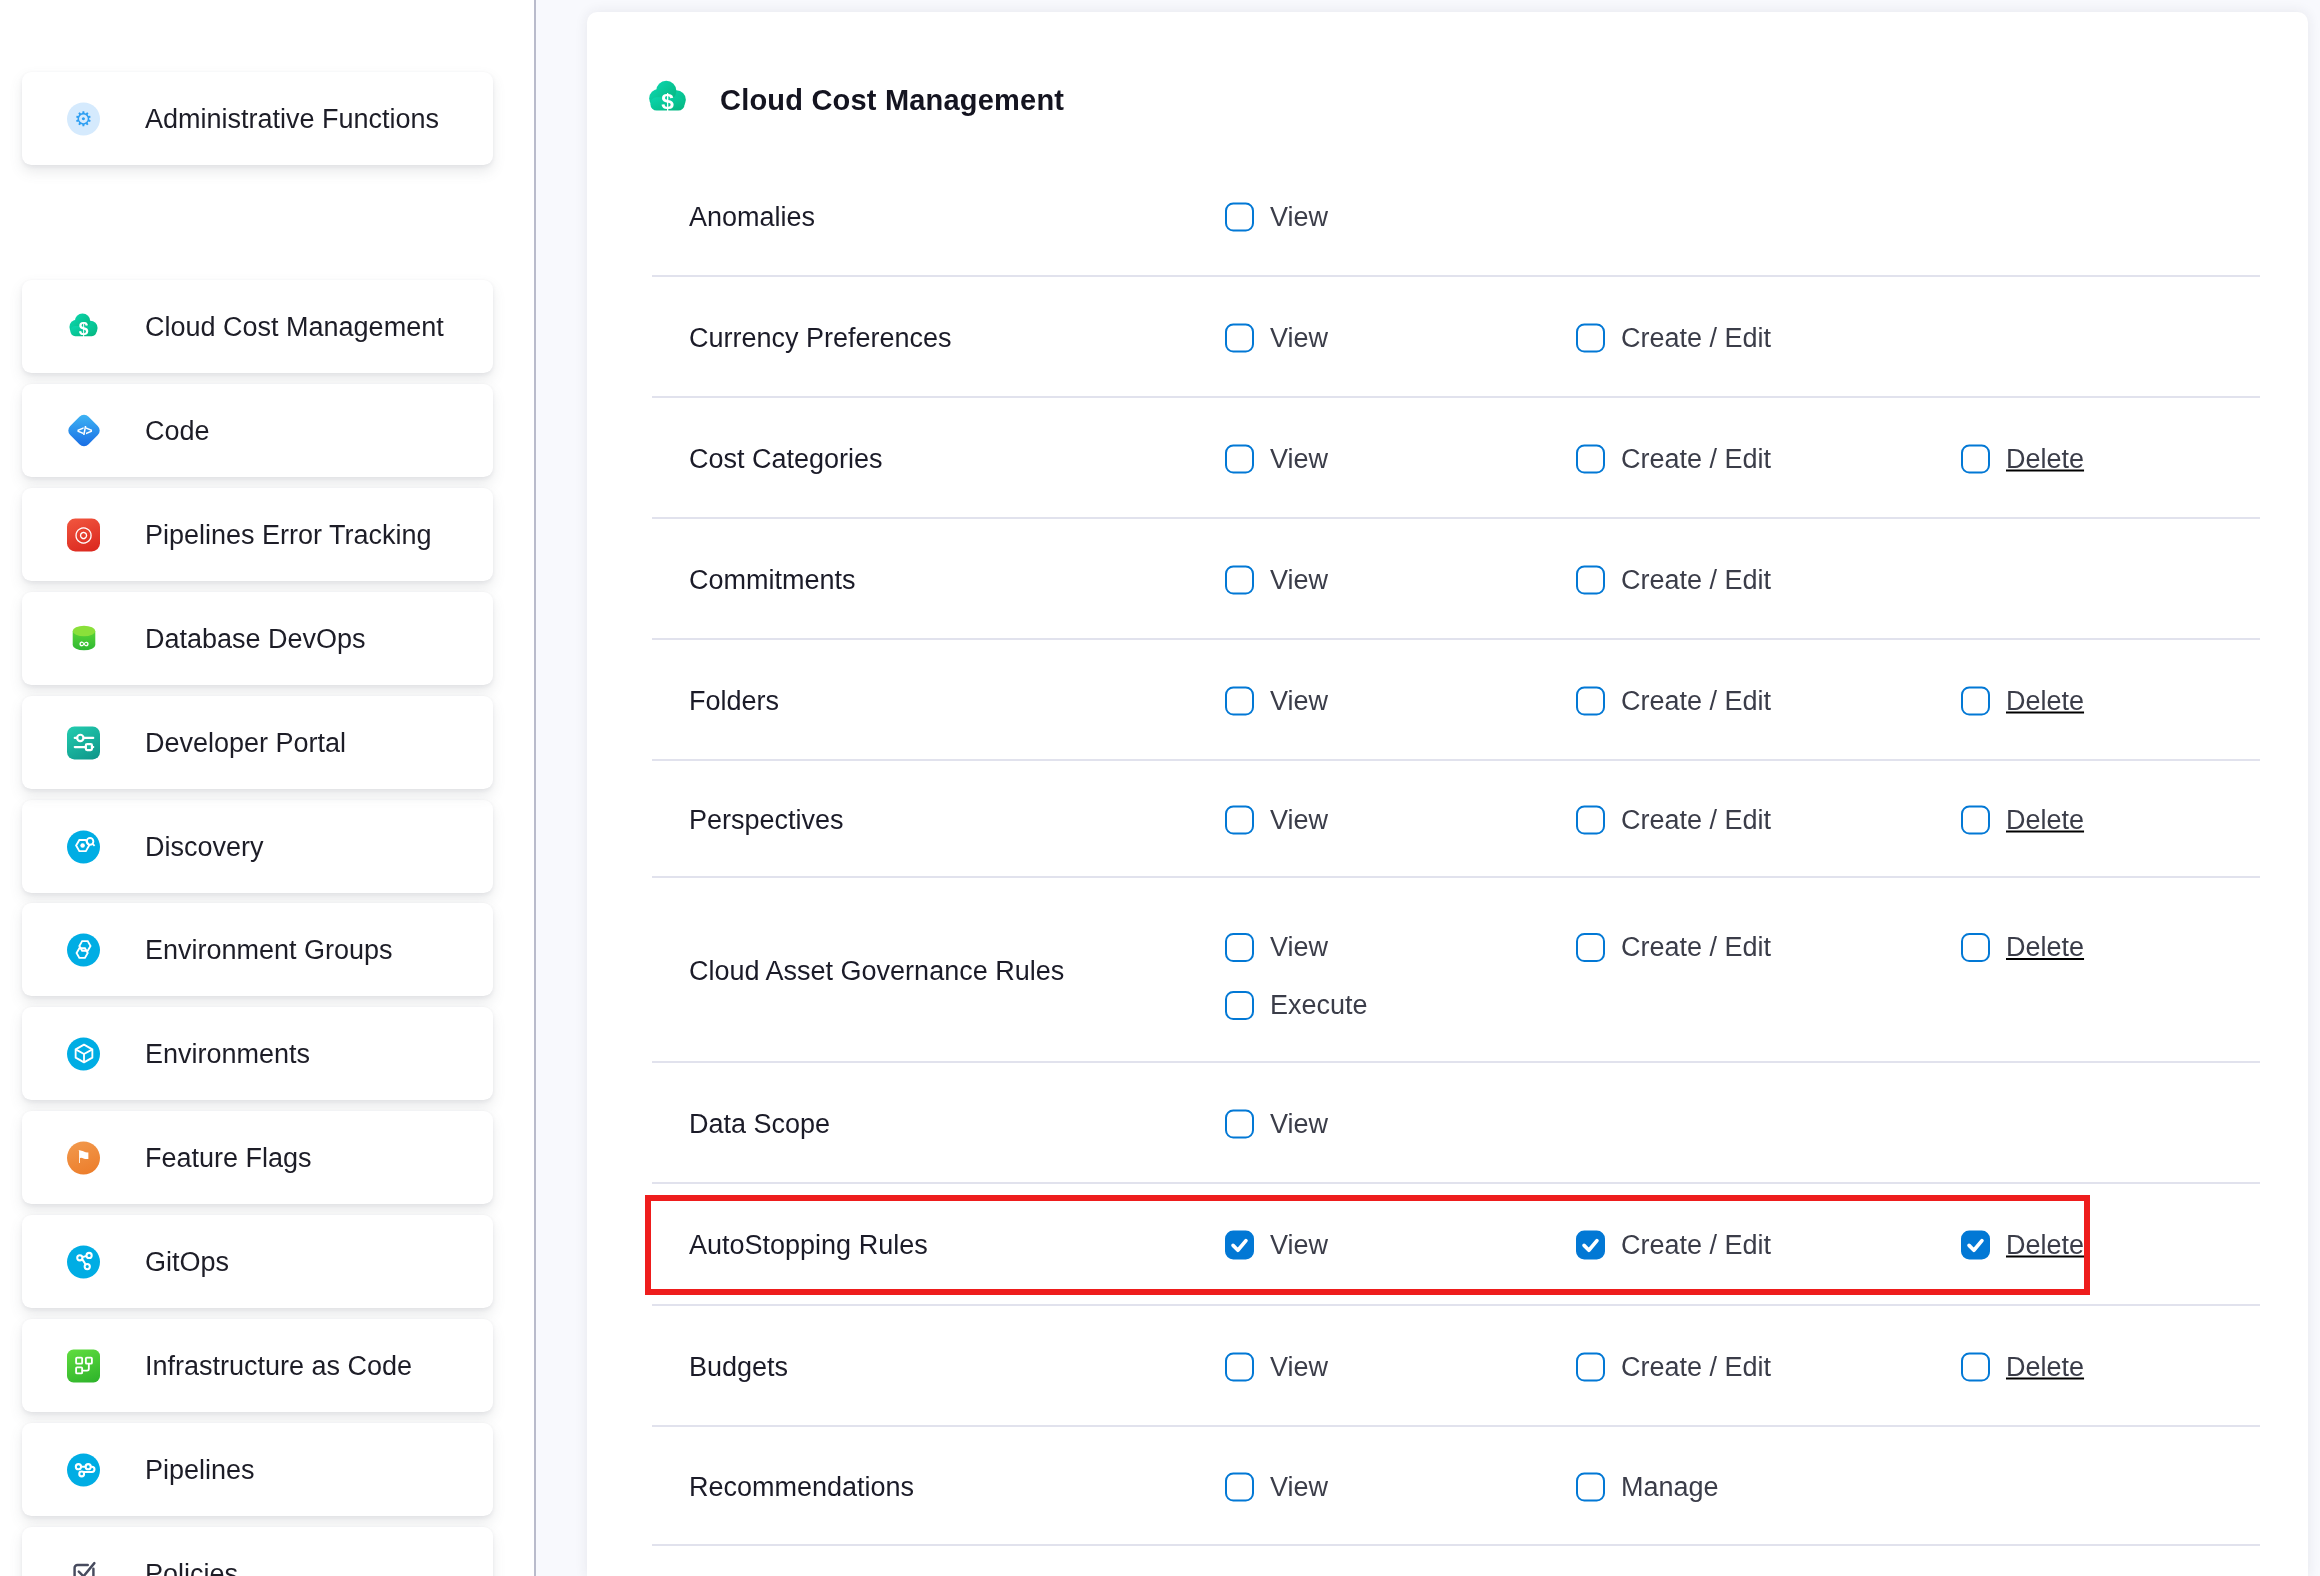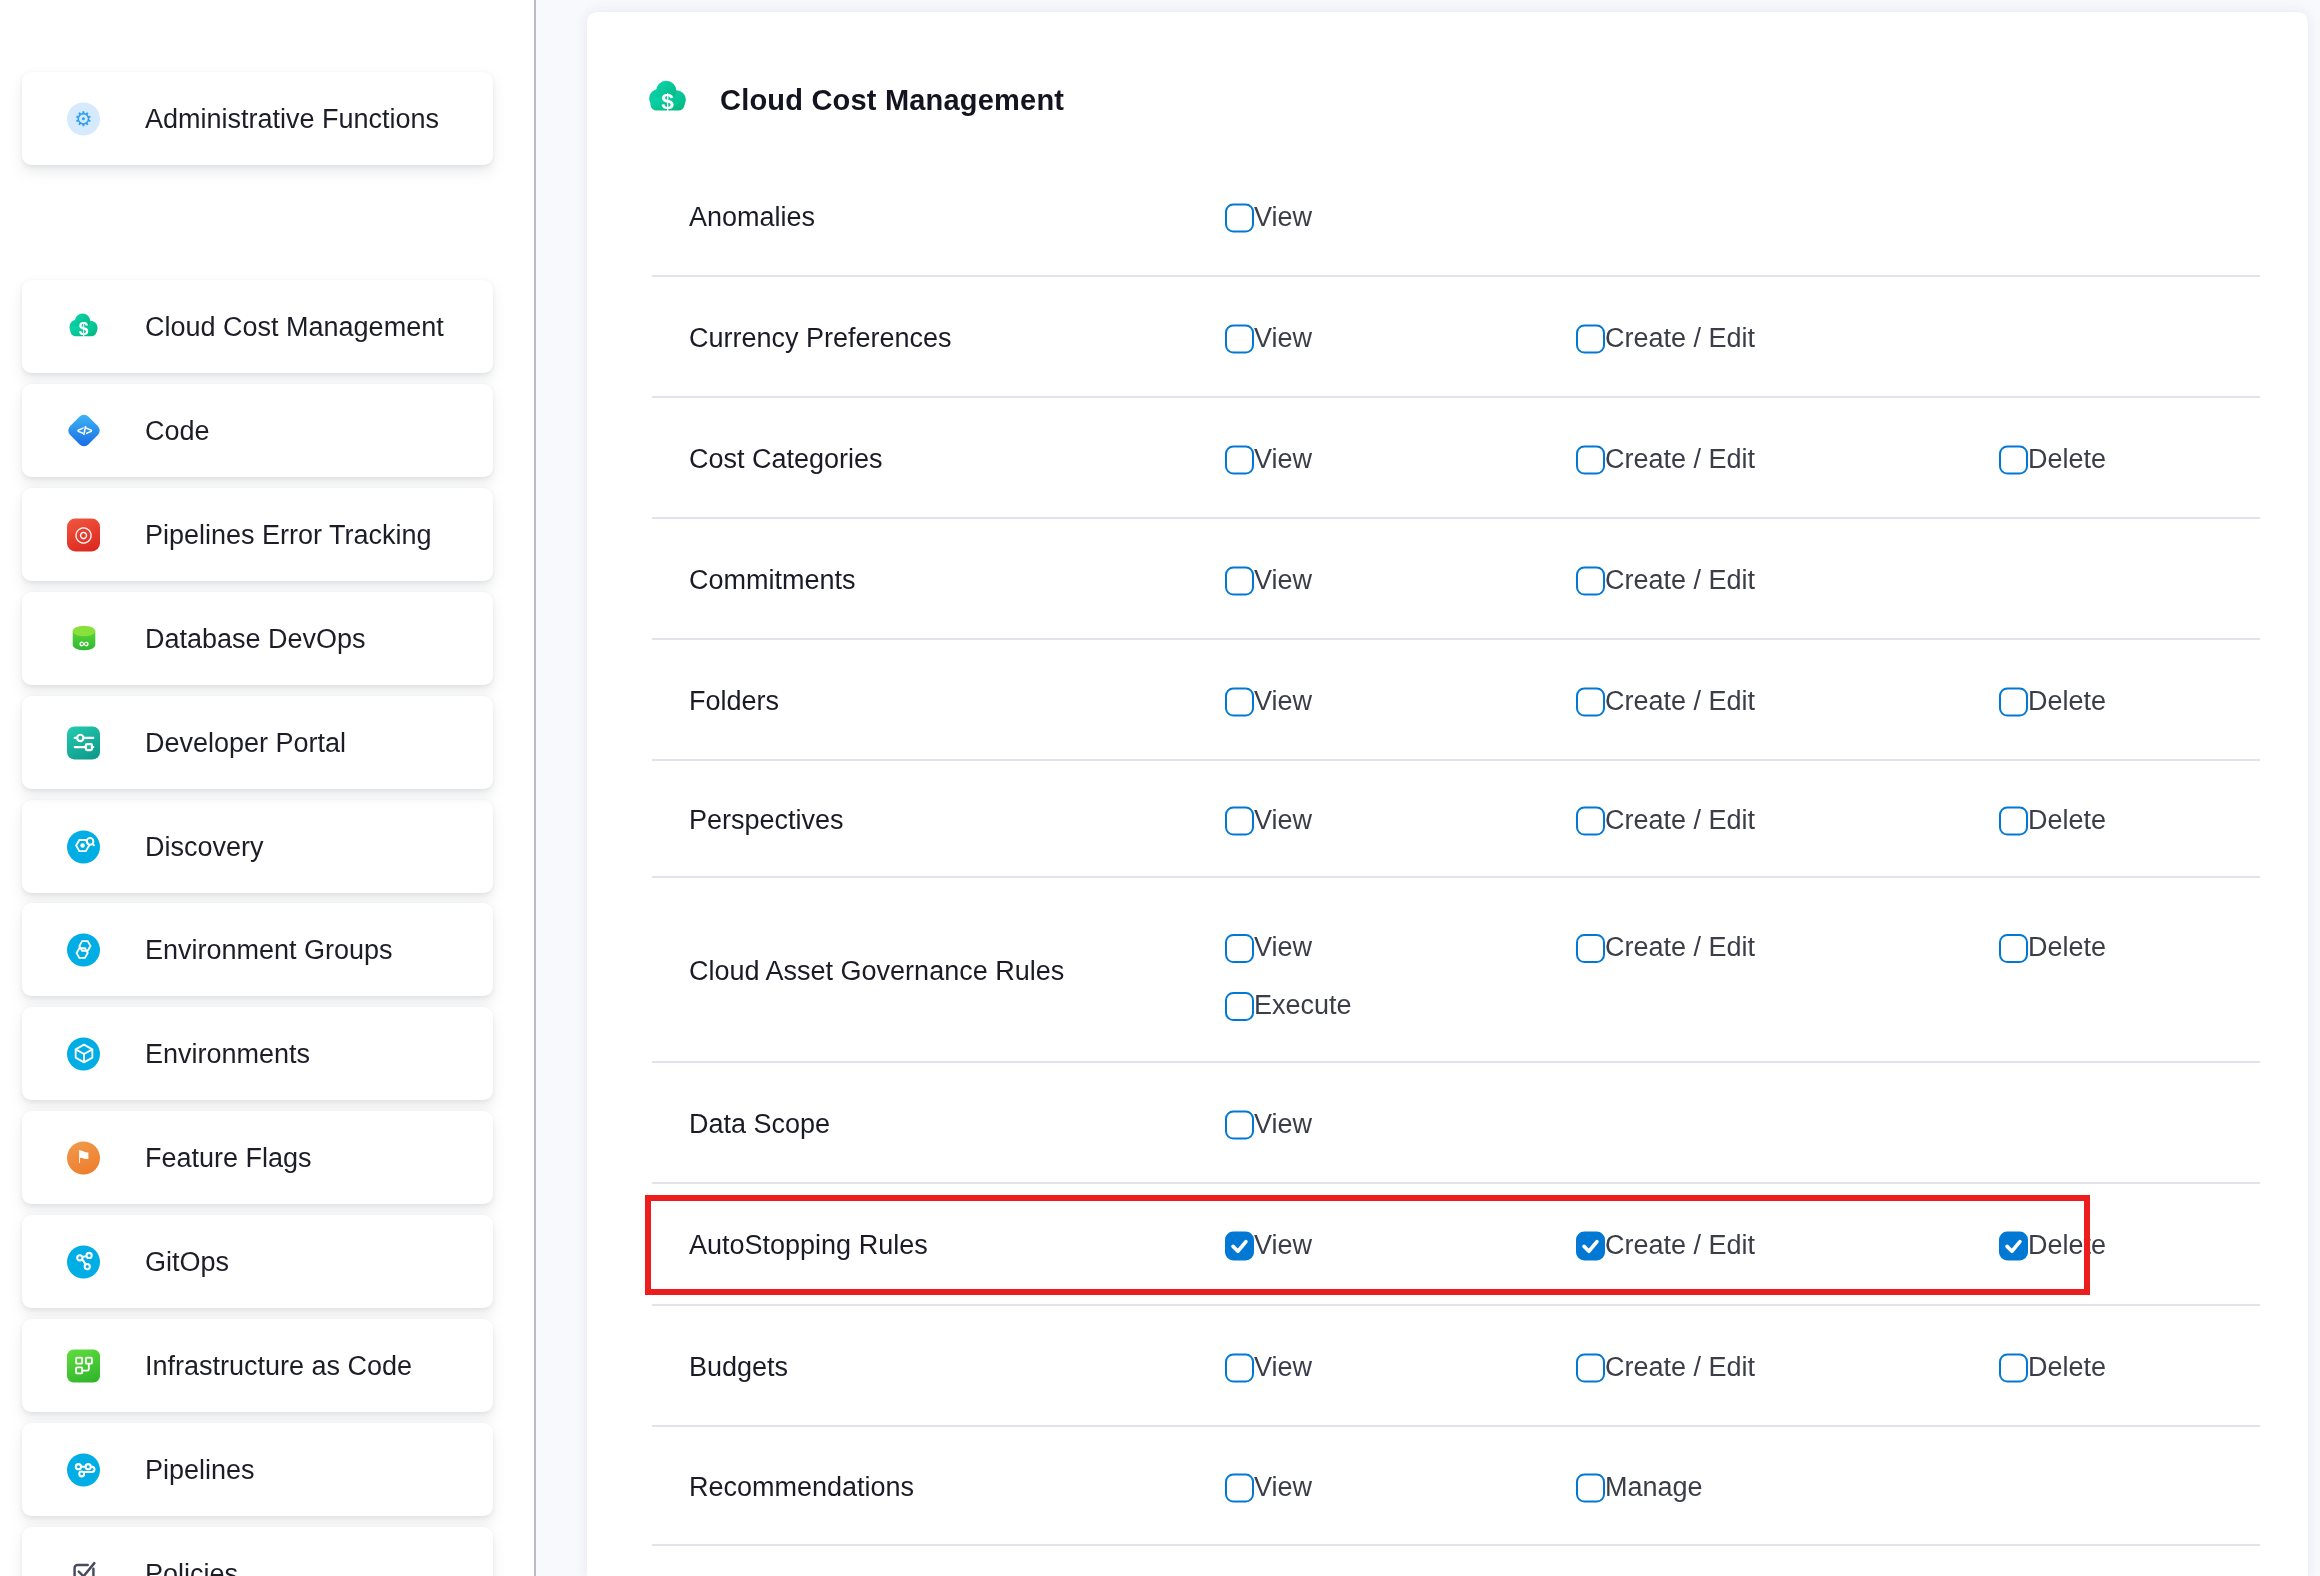--- a/index.html
+++ b/index.html
@@ -45,22 +45,22 @@
   .prow:nth-of-type(5),.prow:nth-of-type(8),.prow:nth-of-type(10) { height:121px; }
   .prow:nth-of-type(6) { height:117px; }
   .prow:nth-of-type(7) { height:185px; }
   .prow:nth-of-type(9) { height:122px; }
   .prow:nth-of-type(11) { height:119px; }
 
   .rlabel { position:absolute; left:92px; top:50%; transform:translateY(-50%);
     font-size:27px; color:#1b1b28; white-space:nowrap; }
 
   .pcell { position:absolute; top:50%; transform:translateY(-50%);
-    display:flex; align-items:flex-end; gap:0; }
-  .c0 { left:628px; } .c1 { left:979px; } .c2 { left:1402px; }
+    display:flex; align-items:center; gap:16px; }
+  .c0 { left:628px; } .c1 { left:979px; } .c2 { left:1364px;text-decoration:underline; }
   .gov .pcell { transform:none; }
   .gov .ln1 { top:54px; } .gov .ln2 { top:112px; }
 
   .cb { width:29px; height:29px; border:2.8px solid #0278d5; border-radius:8.3px; background:#fff;
     display:flex; align-items:center; justify-content:center; cursor:pointer; flex:0 0 auto; }
   .cb.checked { background:#0278d5; }
   .cb svg { display:block; }
   .plabel { font-size:27px; color:#3b3d49; white-space:nowrap; }
 
   .hlbox { position:absolute; left:48px; top:11px; width:1445px; height:100px;

